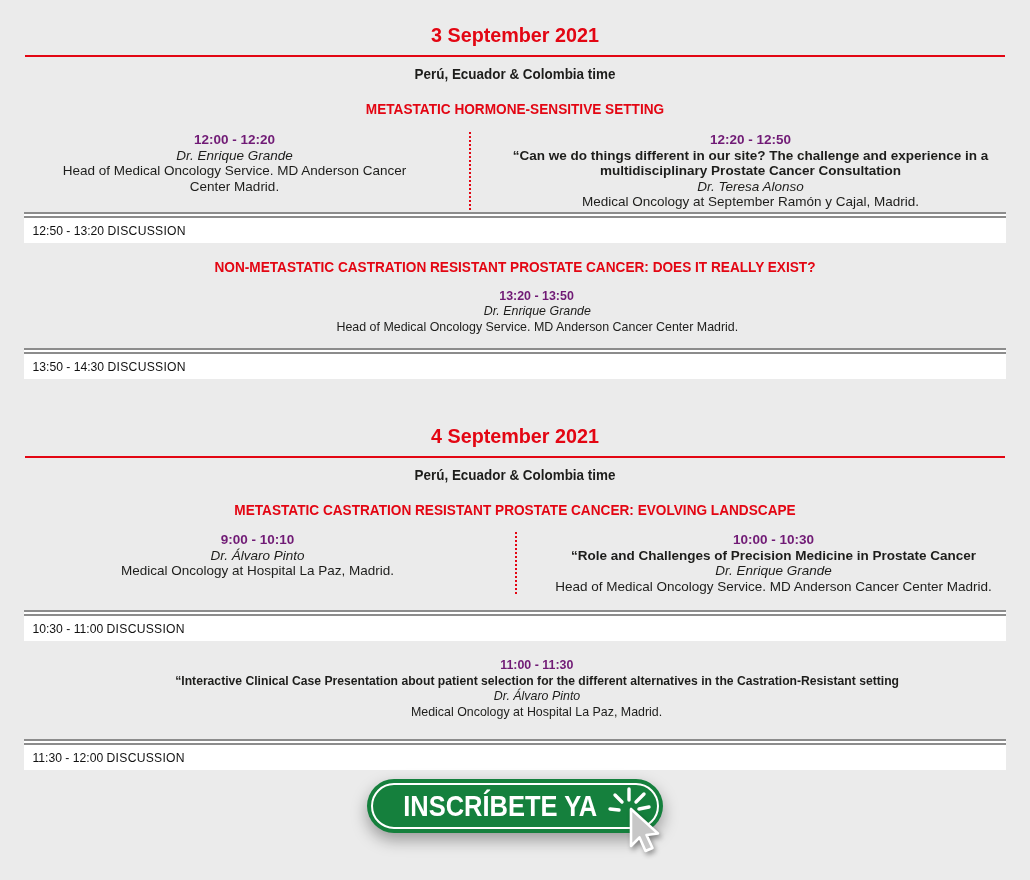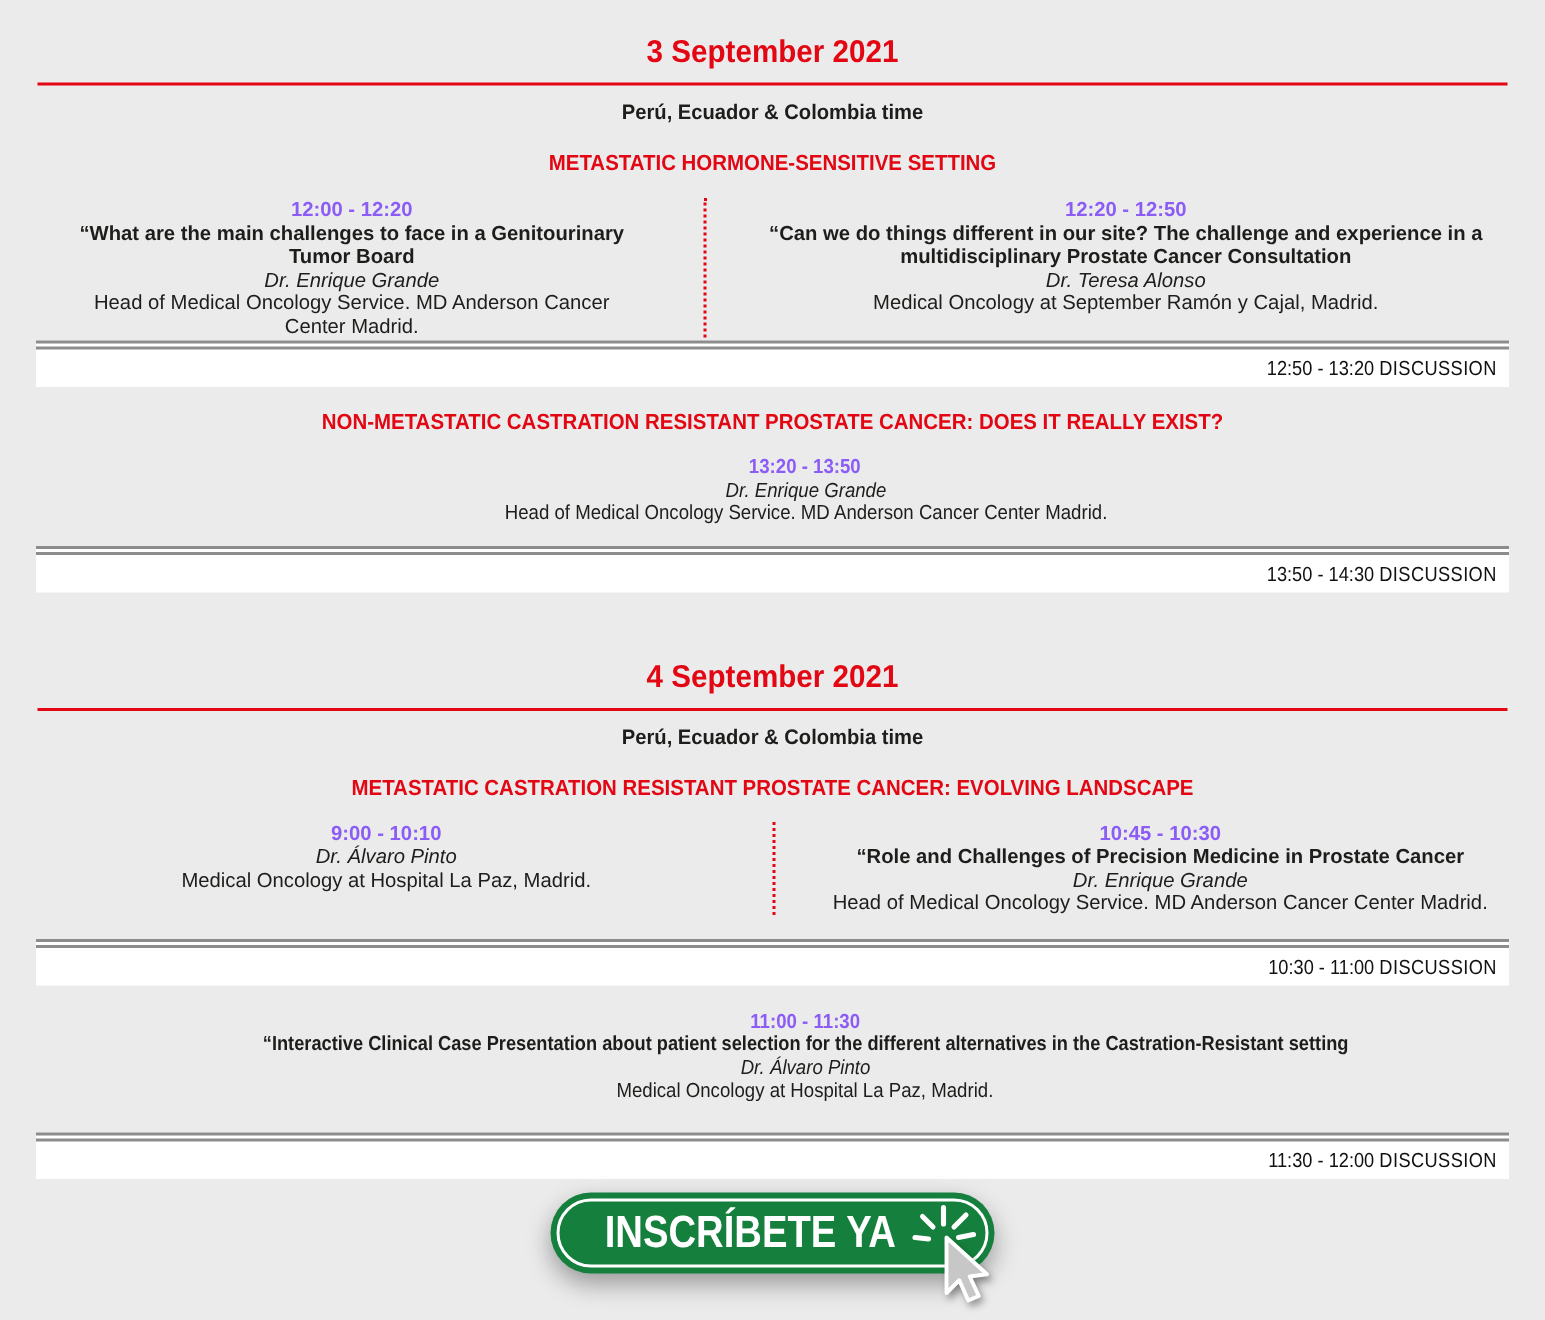--- a/index.html
+++ b/index.html
@@ -34,35 +34,35 @@
 
   .columns { display:flex; margin-top:15px; align-items:stretch; }
   .col { }
   .day1 .col-left { width:469px; }
   .day1 .col-right { flex:1; }
   .day2 .col-left { width:515px; }
   .day2 .col-right { flex:1; }
   .col-divider { width:0; border-left:2px dotted #e30613; }
 
   .session { text-align:center; font-size:13.5px; line-height:15.5px; }
-  .session .time { color:#8b5cf6; font-weight:bold; }
+  .session .time { color:#701a75; font-weight:bold; }
   .session .s-title { font-weight:bold; }
   .session .speaker { font-style:italic; }
   .inner-360 { max-width:364px; margin:0 auto; }
   .inner-470 { max-width:478px; margin:0 auto; }
 
   .fit { display:inline-block; white-space:nowrap; transform:scaleX(0.9); transform-origin:50% 50%; }
   .fit-b { display:inline-block; white-space:nowrap; transform:scaleX(0.92); transform-origin:50% 50%; }
 
   .disc-band {
     margin:2px 24px 0;
     background:#ffffff;
     border-top:6px double #8c8c8c;
     height:31px; line-height:25px;
-    text-align:right; font-size:13.5px; color:#111111;
+    text-align:left; font-size:13.5px; color:#111111;
   }
   .disc-inner { display:inline-block; transform:scaleX(0.9); transform-origin:50% 50%; }
   .disc-band .d-label { letter-spacing:0.3px; }
 
   .solo { margin-top:13px; }
   .solo > div { display:block;margin-left:44px; }
 
   .mt14 { margin-top:14px; }
   .mt16 { margin-top:16px; }
   .mt20 { margin-top:20px; }
@@ -103,21 +103,20 @@
     <h1 class="day-title">3 September 2021</h1>
     <hr class="red-rule">
     <div class="timezone">Perú, Ecuador &amp; Colombia time</div>
 
     <h2 class="section-heading">METASTATIC HORMONE-SENSITIVE SETTING</h2>
 
     <div class="columns day1">
       <div class="col col-left">
         <div class="session">
           <div class="time">12:00 - 12:20</div>
-          <div class="s-title inner-360">“What are the main challenges to face in a Genitourinary Tumor Board</div>
           <div class="speaker">Dr. Enrique Grande</div>
           <div class="affiliation inner-360">Head of Medical Oncology Service. MD Anderson Cancer Center Madrid.</div>
         </div>
       </div>
       <div class="col-divider"></div>
       <div class="col col-right">
         <div class="session">
           <div class="time">12:20 - 12:50</div>
           <div class="s-title inner-470">“Can we do things different in our site? The challenge and experience in a multidisciplinary Prostate Cancer Consultation</div>
           <div class="speaker">Dr. Teresa Alonso</div>
@@ -154,21 +153,21 @@
       <div class="col col-left">
         <div class="session">
           <div class="time">9:00 - 10:10</div>
           <div class="speaker">Dr. Álvaro Pinto</div>
           <div class="affiliation">Medical Oncology at Hospital La Paz, Madrid.</div>
         </div>
       </div>
       <div class="col-divider"></div>
       <div class="col col-right">
         <div class="session">
-          <div class="time">10:45 - 10:30</div>
+          <div class="time">10:00 - 10:30</div>
           <div class="s-title">“Role and Challenges of Precision Medicine in Prostate Cancer</div>
           <div class="speaker">Dr. Enrique Grande</div>
           <div class="affiliation">Head of Medical Oncology Service. MD Anderson Cancer Center Madrid.</div>
         </div>
       </div>
     </div>
 
     <div class="disc-band mt16">
       <span class="disc-inner"><span class="d-time">10:30 - 11:00</span> <span class="d-label">DISCUSSION</span></span>
     </div>

